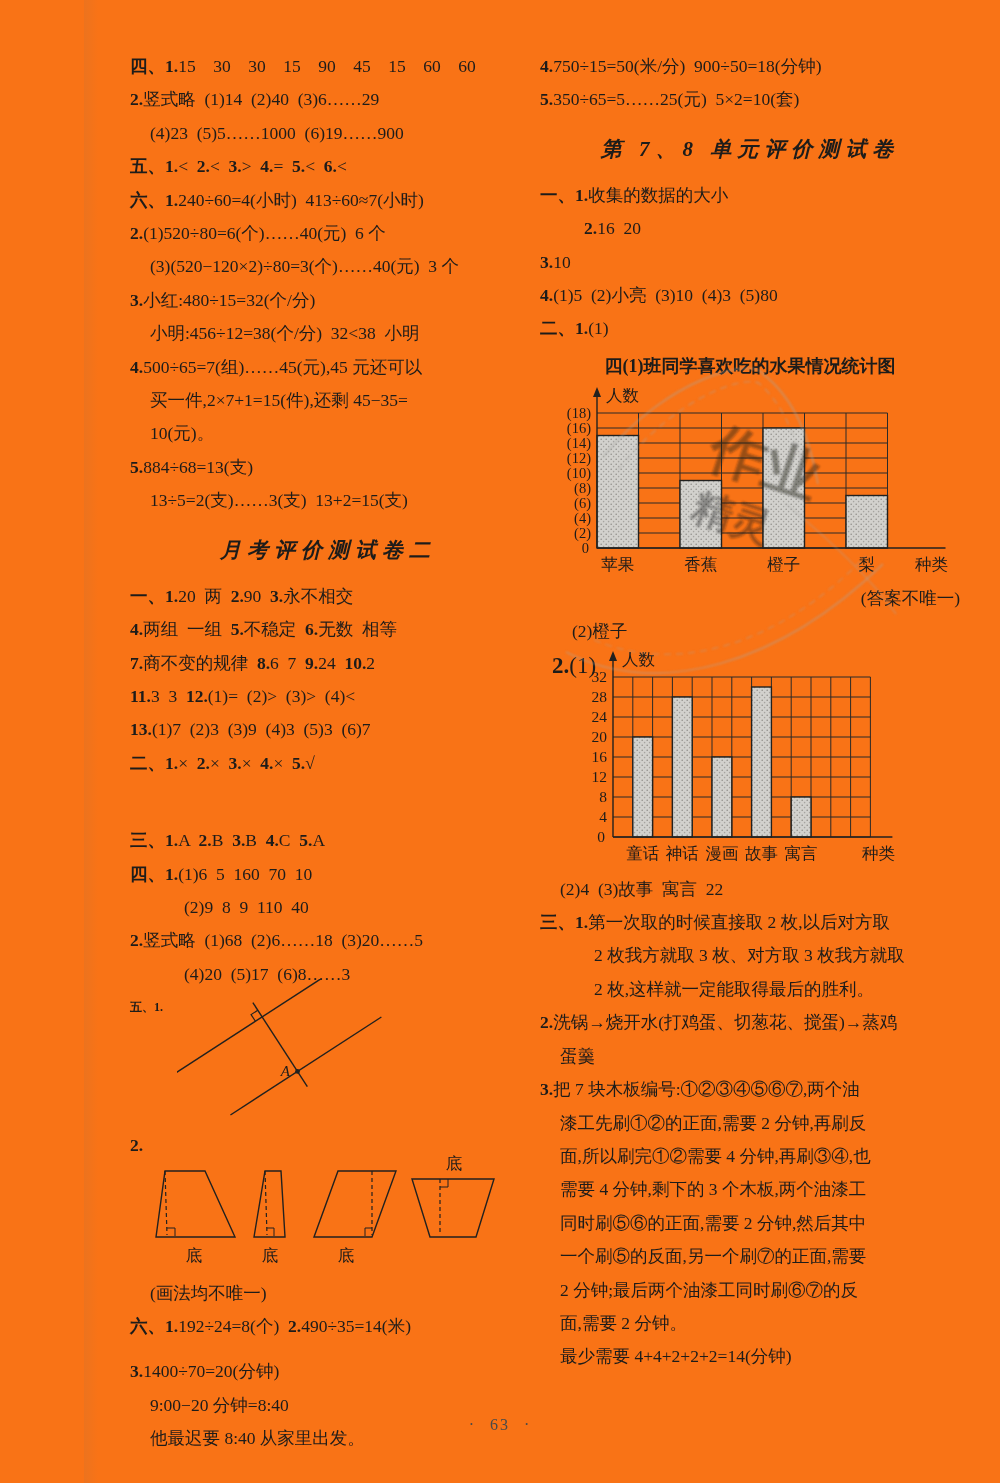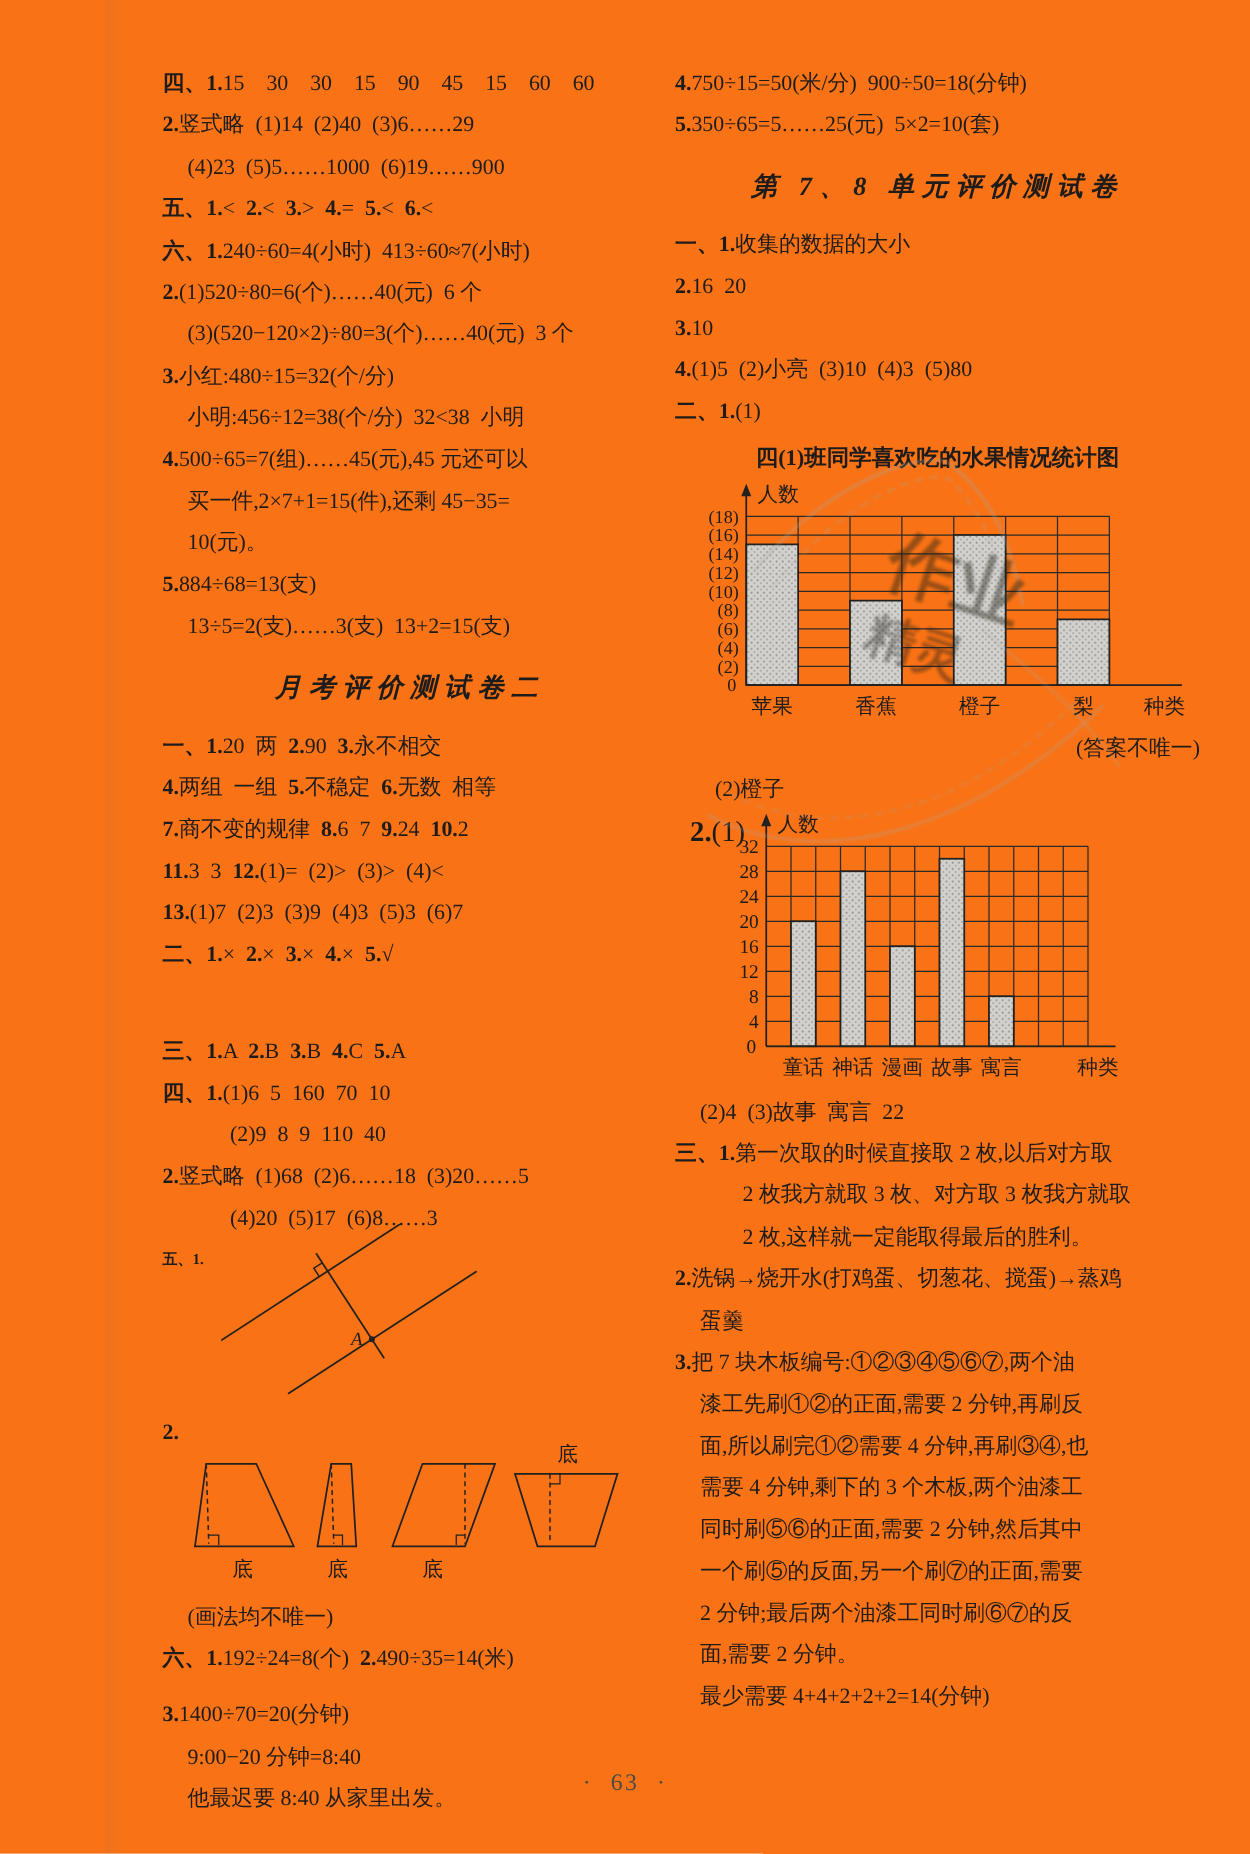--- a/index.html
+++ b/index.html
@@ -17,21 +17,21 @@
   .chart-title{font-size:18px;font-weight:bold;text-align:center;line-height:30px;margin-top:5px;}
   .chart-wrap{position:relative;}
   .chart-label{position:absolute;left:12px;top:4px;font-size:23px;white-space:nowrap;}
   .chart-label .b{font-weight:bold;}
   .figrow{display:flex;align-items:flex-start;}
   .figrow .flabel{font-size:12px;line-height:33.4px;white-space:nowrap;}
   .figrow .flabel .b{font-weight:bold;}
   svg{display:block;}
   svg text{font-family:"Liberation Serif","DejaVu Serif",serif;fill:#1d1c1a;}
   .footer{position:absolute;left:0;top:1416px;width:100%;text-align:center;
-          font-size:19px;color:#4a4a48;letter-spacing:2px;}
+          font-size:16px;color:#4a4a48;letter-spacing:2px;}
   .footer span{margin:0 7px;}
   .watermark{position:absolute;left:548px;top:352px;pointer-events:none;opacity:.8;}
 </style>
 </head>
 <body>
 
 <div class="page">
   <div class="gutter"></div>
 
   <div class="col col-left" id="col-left">
@@ -103,21 +103,21 @@
       <div class="line" style="padding-left: 0px;"><span class="b">六、</span><span class="b">1.</span><span>192÷24=8(个)  </span><span class="b">2.</span><span>490÷35=14(米)</span></div>
       <div class="line" style="padding-left: 0px; margin-top: 12px;"><span class="b">3.</span><span>1400÷70=20(分钟)</span></div>
       <div class="line" style="padding-left: 20px;"><span>9:00−20 分钟=8:40</span></div>
       <div class="line" style="padding-left: 20px;"><span>他最迟要 8:40 从家里出发。</span></div>
     </div>
   <div class="col col-right" id="col-right">
       <div class="line" style="padding-left: 0px;"><span class="b">4.</span><span>750÷15=50(米/分)  900÷50=18(分钟)</span></div>
       <div class="line" style="padding-left: 0px;"><span class="b">5.</span><span>350÷65=5……25(元)  5×2=10(套)</span></div>
       <div class="heading">第 7、8 单元评价测试卷</div>
       <div class="line" style="padding-left: 0px;"><span class="b">一、</span><span class="b">1.</span><span>收集的数据的大小</span></div>
-      <div class="line" style="padding-left: 0px;"><span class="b">2.</span><span>16  20</span></div>
+      <div class="line" style="padding-left: 0px; margin-left: 44px;"><span class="b">2.</span><span>16  20</span></div>
       <div class="line" style="padding-left: 0px;"><span class="b">3.</span><span>10</span></div>
       <div class="line" style="padding-left: 0px;"><span class="b">4.</span><span>(1)5  (2)小亮  (3)10  (4)3  (5)80</span></div>
       <div class="line" style="padding-left: 0px;"><span class="b">二、</span><span class="b">1.</span><span>(1)</span></div>
       <div class="chart-title">四(1)班同学喜欢吃的水果情况统计图</div>
       <div class="chart-wrap">
         <svg width="405" height="199" viewBox="0 0 405 199" style="margin-left: 15px; margin-top: 2px;">
           <defs>
             <pattern id="dots0" width="5" height="5" patternUnits="userSpaceOnUse">
               <rect width="5" height="5" fill="#d2d1cd"></rect>
               <circle cx="1.2" cy="1.2" r="0.8" fill="#918f8a"></circle>

